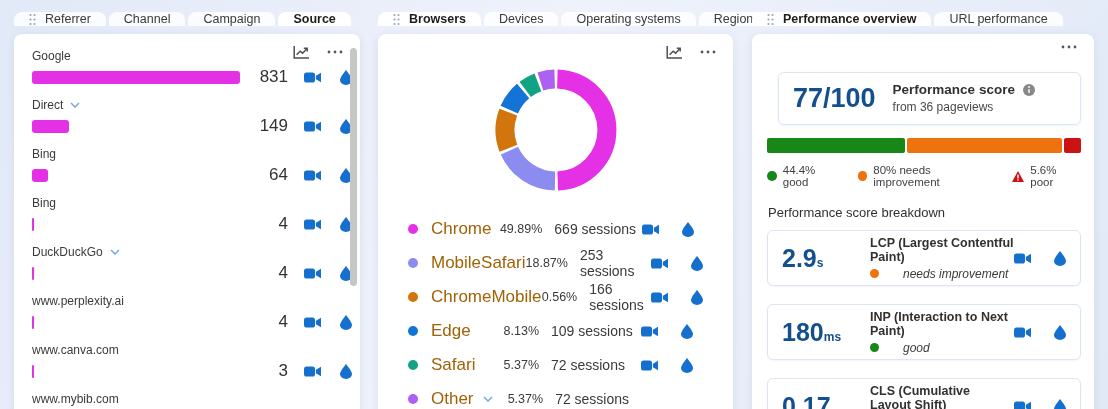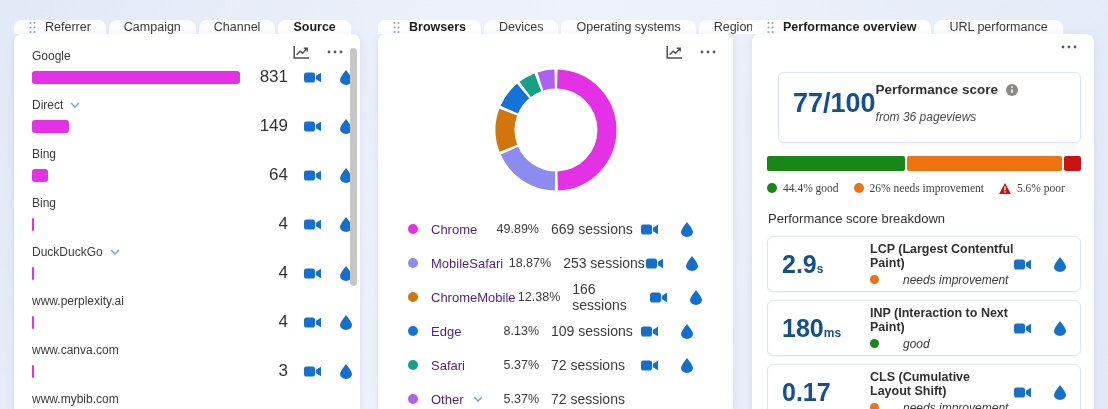--- a/index.html
+++ b/index.html
@@ -6,21 +6,21 @@
   body{
     width:1108px;height:409px;overflow:hidden;position:relative;
     font-family:"Liberation Sans", sans-serif;
     background:linear-gradient(115deg,#e2e9f7 0%,#eef2fb 45%,#e1e9f7 100%);
     -webkit-font-smoothing:antialiased;
   }
   .panel{position:absolute;top:4px;}
   #p0{left:14px;width:346px;}
   #p1{left:378px;width:355px;}
   #p2{left:752px;width:342px;}
-  .tabs{display:flex;height:30px;align-items:flex-end;}
+  .tabs{display:flex;height:30px;align-items:center;}
   .tab{
     background:rgba(255,255,255,.85);border-radius:8px 8px 0 0;padding:0 15px;
     display:flex;align-items:center;gap:9px;font-size:12.5px;color:#3a3a3a;
     margin-right:3px;cursor:pointer;white-space:nowrap;
   }
   .tab.active{background:#fff;font-weight:700;color:#1f1e1d;}
   .card{position:relative;background:#fff;border-radius:8px;box-shadow:0 2px 8px rgba(80,95,130,.12);height:386px;overflow:hidden;}
   .card-actions{position:absolute;top:11px;right:17px;display:flex;gap:17px;align-items:center;z-index:3;}
   .icn{display:inline-flex;align-items:center;justify-content:center;cursor:pointer;}
 
@@ -32,38 +32,38 @@
   .src-bar{height:13px;border-radius:3px;}
   .src-val{width:44px;text-align:right;font-size:17px;color:#333;}
   .src-icons{display:flex;gap:19px;margin-left:16px;align-items:center;}
   .scroll-thumb{position:absolute;top:14px;right:3px;width:7px;height:238px;background:#c6c6c6;border-radius:4px;cursor:pointer;z-index:4;}
 
   
   #donut-wrap{width:124px;margin:34px auto 16px;}
   .legend{padding:0 30px;}
   .legend-row{display:flex;align-items:center;height:34px;}
   .legend-dot{width:10px;height:10px;border-radius:50%;margin-right:13px;flex:none;}
-  .legend-label{flex:1;font-size:13px;color:#4c1d95;display:flex;align-items:center;gap:9px;}
+  .legend-label{flex:1;font-size:17px;color:#a16207;display:flex;align-items:center;gap:9px;}
   .legend-pct{width:52px;text-align:right;font-size:12.5px;color:#3b3b3b;}
   .legend-sessions{width:90px;margin-left:12px;font-size:14px;color:#3b3b3b;}
   .legend-icons{display:flex;gap:23px;width:62px;align-items:center;}
 
   
   .perf{padding:38px 13px 0 15px;}
-  .score-box{border:1px solid #dbe5f4;border-radius:6px;padding:9px 14px 18px;display:flex;align-items:center;box-shadow:0 1px 3px rgba(100,120,160,.10);margin-left:11px;}
+  .score-box{border:1px solid #dbe5f4;border-radius:6px;padding:9px 14px 10px;display:flex;align-items:center;gap:17px;box-shadow:0 1px 3px rgba(100,120,160,.10);margin-left:11px;}
   .score-num{font-size:27px;font-weight:700;color:#14508E;}
   .score-t{font-size:13.5px;font-weight:700;color:#323130;display:flex;gap:8px;align-items:center;}
-  .score-s{font-size:12px;font-style:italic;color:#4a4a4a;margin-top:13px;}
+  .score-s{font-size:12px;color:#4a4a4a;margin-top:3px;}
   .dist-bar{display:flex;height:15px;margin:13px 0 0 0;gap:2px;}
   .dist-seg{border-radius:2px;height:100%;}
   .dist-legend{display:flex;gap:15px;margin-top:11px;font-size:11.5px;color:#424242;align-items:center;}
-  .dist-item{display:flex;align-items:center;gap:6px;font-family:Liberation Serif, serif;}
+  .dist-item{display:flex;align-items:center;gap:6px;}
   .mark-dot{width:10px;height:10px;border-radius:50%;}
   .breakdown-title{font-size:13px;color:#323130;margin:17px 0 10px 1px;}
-  .metric-card{border:1px solid #dbe5f4;border-radius:6px;padding:7px 14px;display:flex;align-items:center;margin-bottom:8px;height:40px;box-shadow:0 1px 2px rgba(100,120,160,.07);}
+  .metric-card{border:1px solid #dbe5f4;border-radius:6px;padding:7px 14px;display:flex;align-items:center;margin-bottom:18px;height:40px;box-shadow:0 1px 2px rgba(100,120,160,.07);}
   .metric-val{min-width:88px;font-size:25px;font-weight:700;color:#14508E;}
   .metric-val .unit{font-size:12px;font-weight:700;}
   .metric-mid{flex:1;}
   .metric-title{font-size:12.5px;font-weight:700;color:#323130;}
   .metric-status{display:flex;align-items:center;gap:24px;font-size:12px;font-style:italic;color:#3b3b3b;margin-top:3px;}
   .status-dot{width:9px;height:9px;border-radius:50%;flex:none;}
   .metric-icons{display:flex;gap:23px;align-items:center;}
 </style>
 </head>
 <body>
@@ -79,24 +79,24 @@
               <circle cx="1.5" cy="6.5" r="1.1"></circle>
               <circle cx="5.5" cy="6.5" r="1.1"></circle>
               <circle cx="1.5" cy="11" r="1.1"></circle>
               <circle cx="5.5" cy="11" r="1.1"></circle>
             </g>
           </svg>
         </span>
         <span>Referrer</span>
       </div>
       <div class="tab">
+        <span>Channel</span>
+      </div>
+      <div class="tab">
         <span>Campaign</span>
-      </div>
-      <div class="tab">
-        <span>Channel</span>
       </div>
       <div class="tab active">
         <span>Source</span>
       </div>
     </div>
   <div class="card">
     <div class="card-actions">
       <span class="icn">
         <svg width="17" height="14" viewBox="0 0 17 14">
             <path d="M1.2 1 V13 H16" stroke="#4f4f4f" stroke-width="1.5" fill="none"></path>
@@ -394,21 +394,21 @@
                 <path d="M6 0 C6 0 0 7.2 0 10 A6 5 0 0 0 12 10 C12 7.2 6 0 6 0 Z" fill="#1570CD"></path>
               </svg>
             </span>
           </span>
         </div>
         <div class="legend-row">
           <span class="legend-dot" style="background:#D2750C"></span>
           <span class="legend-label">
             <span>ChromeMobile</span>
           </span>
-          <span class="legend-pct">12.38%</span>
+          <span class="legend-pct">0.56%</span>
           <span class="legend-sessions">166 sessions</span>
           <span class="legend-icons">
             <span class="icn">
               <svg width="17" height="13" viewBox="0 0 20 14">
                 <rect x="0" y="1" width="13" height="12" rx="3" fill="#1570CD"></rect>
                 <path d="M14 5 L20 1.5 V12.5 L14 9 Z" fill="#1570CD"></path>
               </svg>
             </span>
             <span class="icn">
               <svg width="12" height="15" viewBox="0 0 12 15">
@@ -530,21 +530,21 @@
           <span class="dist-seg" style="width: 50%; background: rgb(238, 114, 14);"></span>
           <span class="dist-seg" style="width: 5.6%; background: rgb(204, 18, 18);"></span>
         </div>
       <div class="dist-legend" id="dist-legend">
           <span class="dist-item">
             <span class="mark-dot" style="background:#178717"></span>
             <span>44.4% good</span>
           </span>
           <span class="dist-item">
             <span class="mark-dot" style="background:#EE720E"></span>
-            <span>26% needs improvement</span>
+            <span>80% needs improvement</span>
           </span>
           <span class="dist-item">
             <span class="icn">
               <svg width="12" height="11" viewBox="0 0 12 11">
                 <path d="M6 0 L12 11 H0 Z" fill="#CC1212"></path>
                 <rect x="5.3" y="3.6" width="1.4" height="3.8" fill="#fff"></rect>
                 <rect x="5.3" y="8.3" width="1.4" height="1.3" fill="#fff"></rect>
               </svg>
             </span>
             <span>5.6% poor</span>

